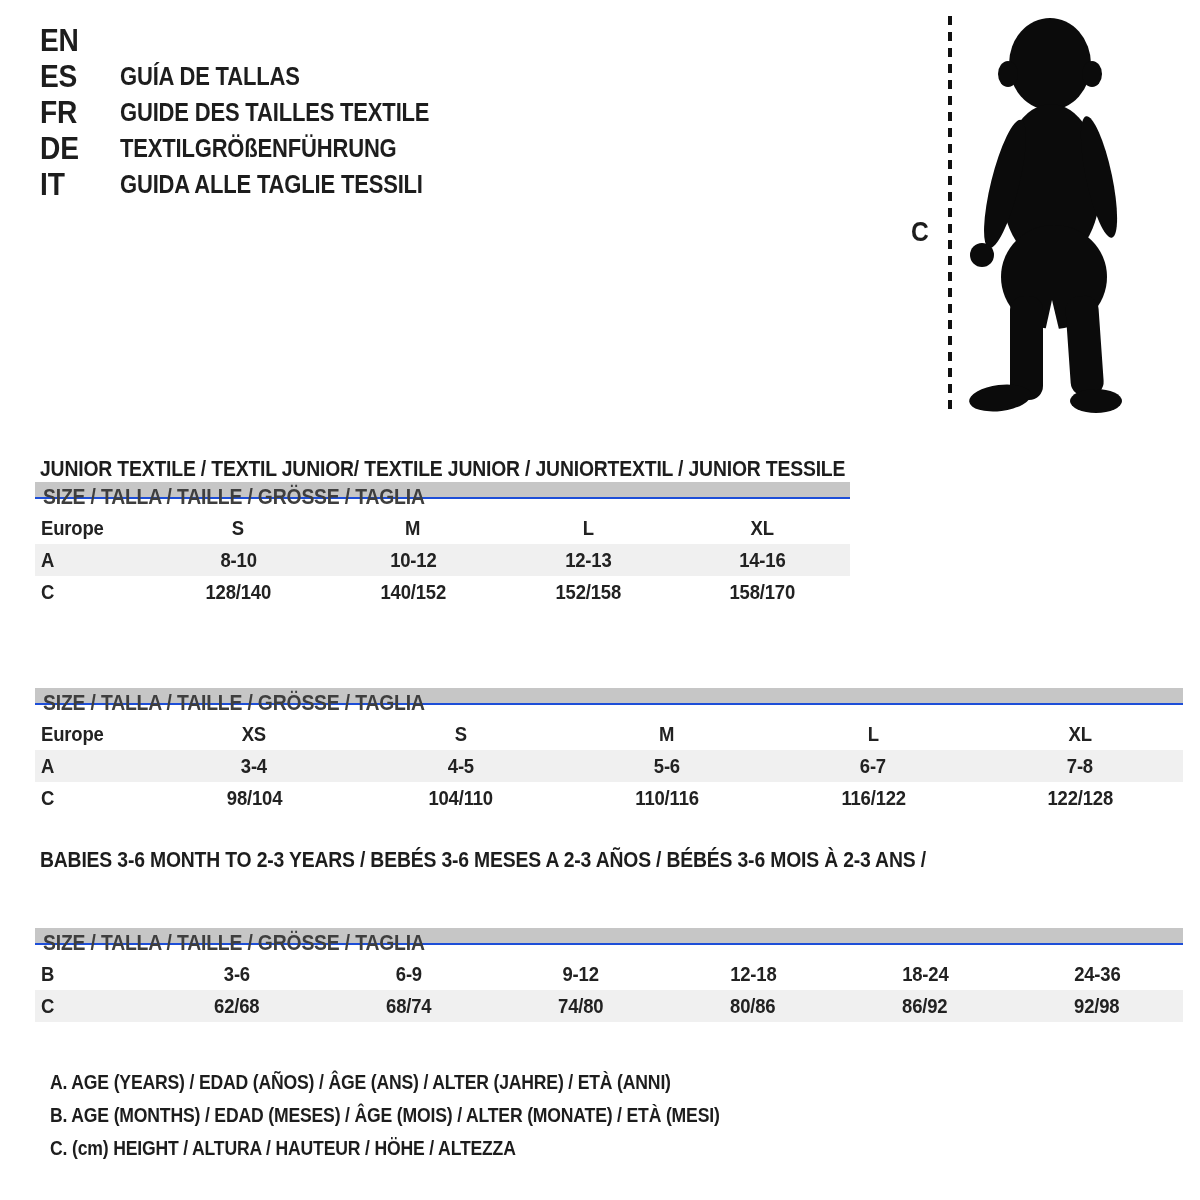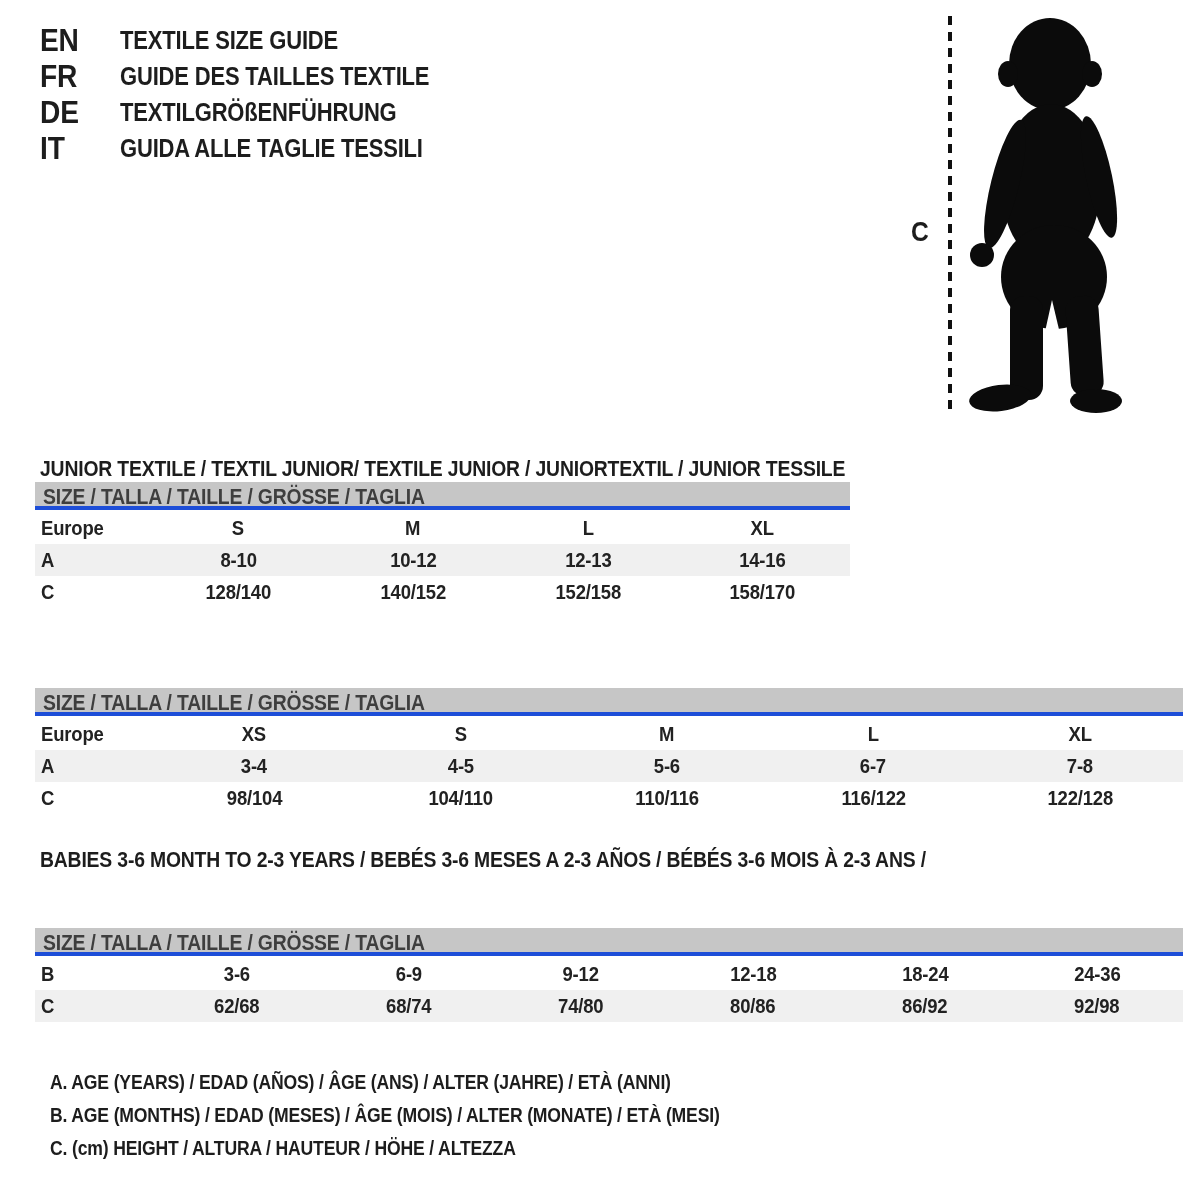--- a/index.html
+++ b/index.html
@@ -27,22 +27,22 @@
     background:repeating-linear-gradient(to bottom,#101010 0 9px,transparent 9px 16px);
   }
   .fig-svg{position:absolute;left:958px;top:14px;}
 
   
   .section-heading{position:absolute;left:40px;font-size:22px;font-weight:700;line-height:25px;}
   .heading-sub{font-size:13px;font-weight:700;vertical-align:-4px;letter-spacing:0;}
 
   
   .size-bar{
-    position:absolute;left:35px;height:28px;line-height:30px;
-    background:#c6c6c6;border-bottom:4px solid #1d4ed8;box-sizing:border-box;
+    position:absolute;left:35px;height:17px;line-height:30px;
+    background:#c6c6c6;border-bottom:2px solid #1d4ed8;box-sizing:border-box;
     padding-left:8px;
   }
   .size-bar .txt{font-size:22px;font-weight:700;color:#3e3e3e;}
 
   
   table.size-table{
     position:absolute;left:35px;border-collapse:collapse;table-layout:fixed;
   }
   table.size-table tr{height:32px;}
   table.size-table tr.shade{background:#f0f0f0;}
@@ -61,21 +61,24 @@
   .w1148{width:1148px;}
 </style>
 </head>
 <body>
 
 <div class="page">
 
   <div class="lang-block">
     <div class="lang-row">
       <span class="lang-code"><span class="cond-l">EN</span></span>
-      <span class="lang-title"><span class="cond-l">TEXTILE SIZE GUIDE</span></span>
+    </div>
+    <div class="lang-row">
+      <span class="lang-code"><span class="cond-l">ES</span></span>
+      <span class="lang-title"><span class="cond-l">GUÍA DE TALLAS</span></span>
     </div>
     <div class="lang-row">
       <span class="lang-code"><span class="cond-l">FR</span></span>
       <span class="lang-title"><span class="cond-l">GUIDE DES TAILLES TEXTILE</span></span>
     </div>
     <div class="lang-row">
       <span class="lang-code"><span class="cond-l">DE</span></span>
       <span class="lang-title"><span class="cond-l">TEXTILGRÖßENFÜHRUNG</span></span>
     </div>
     <div class="lang-row">

